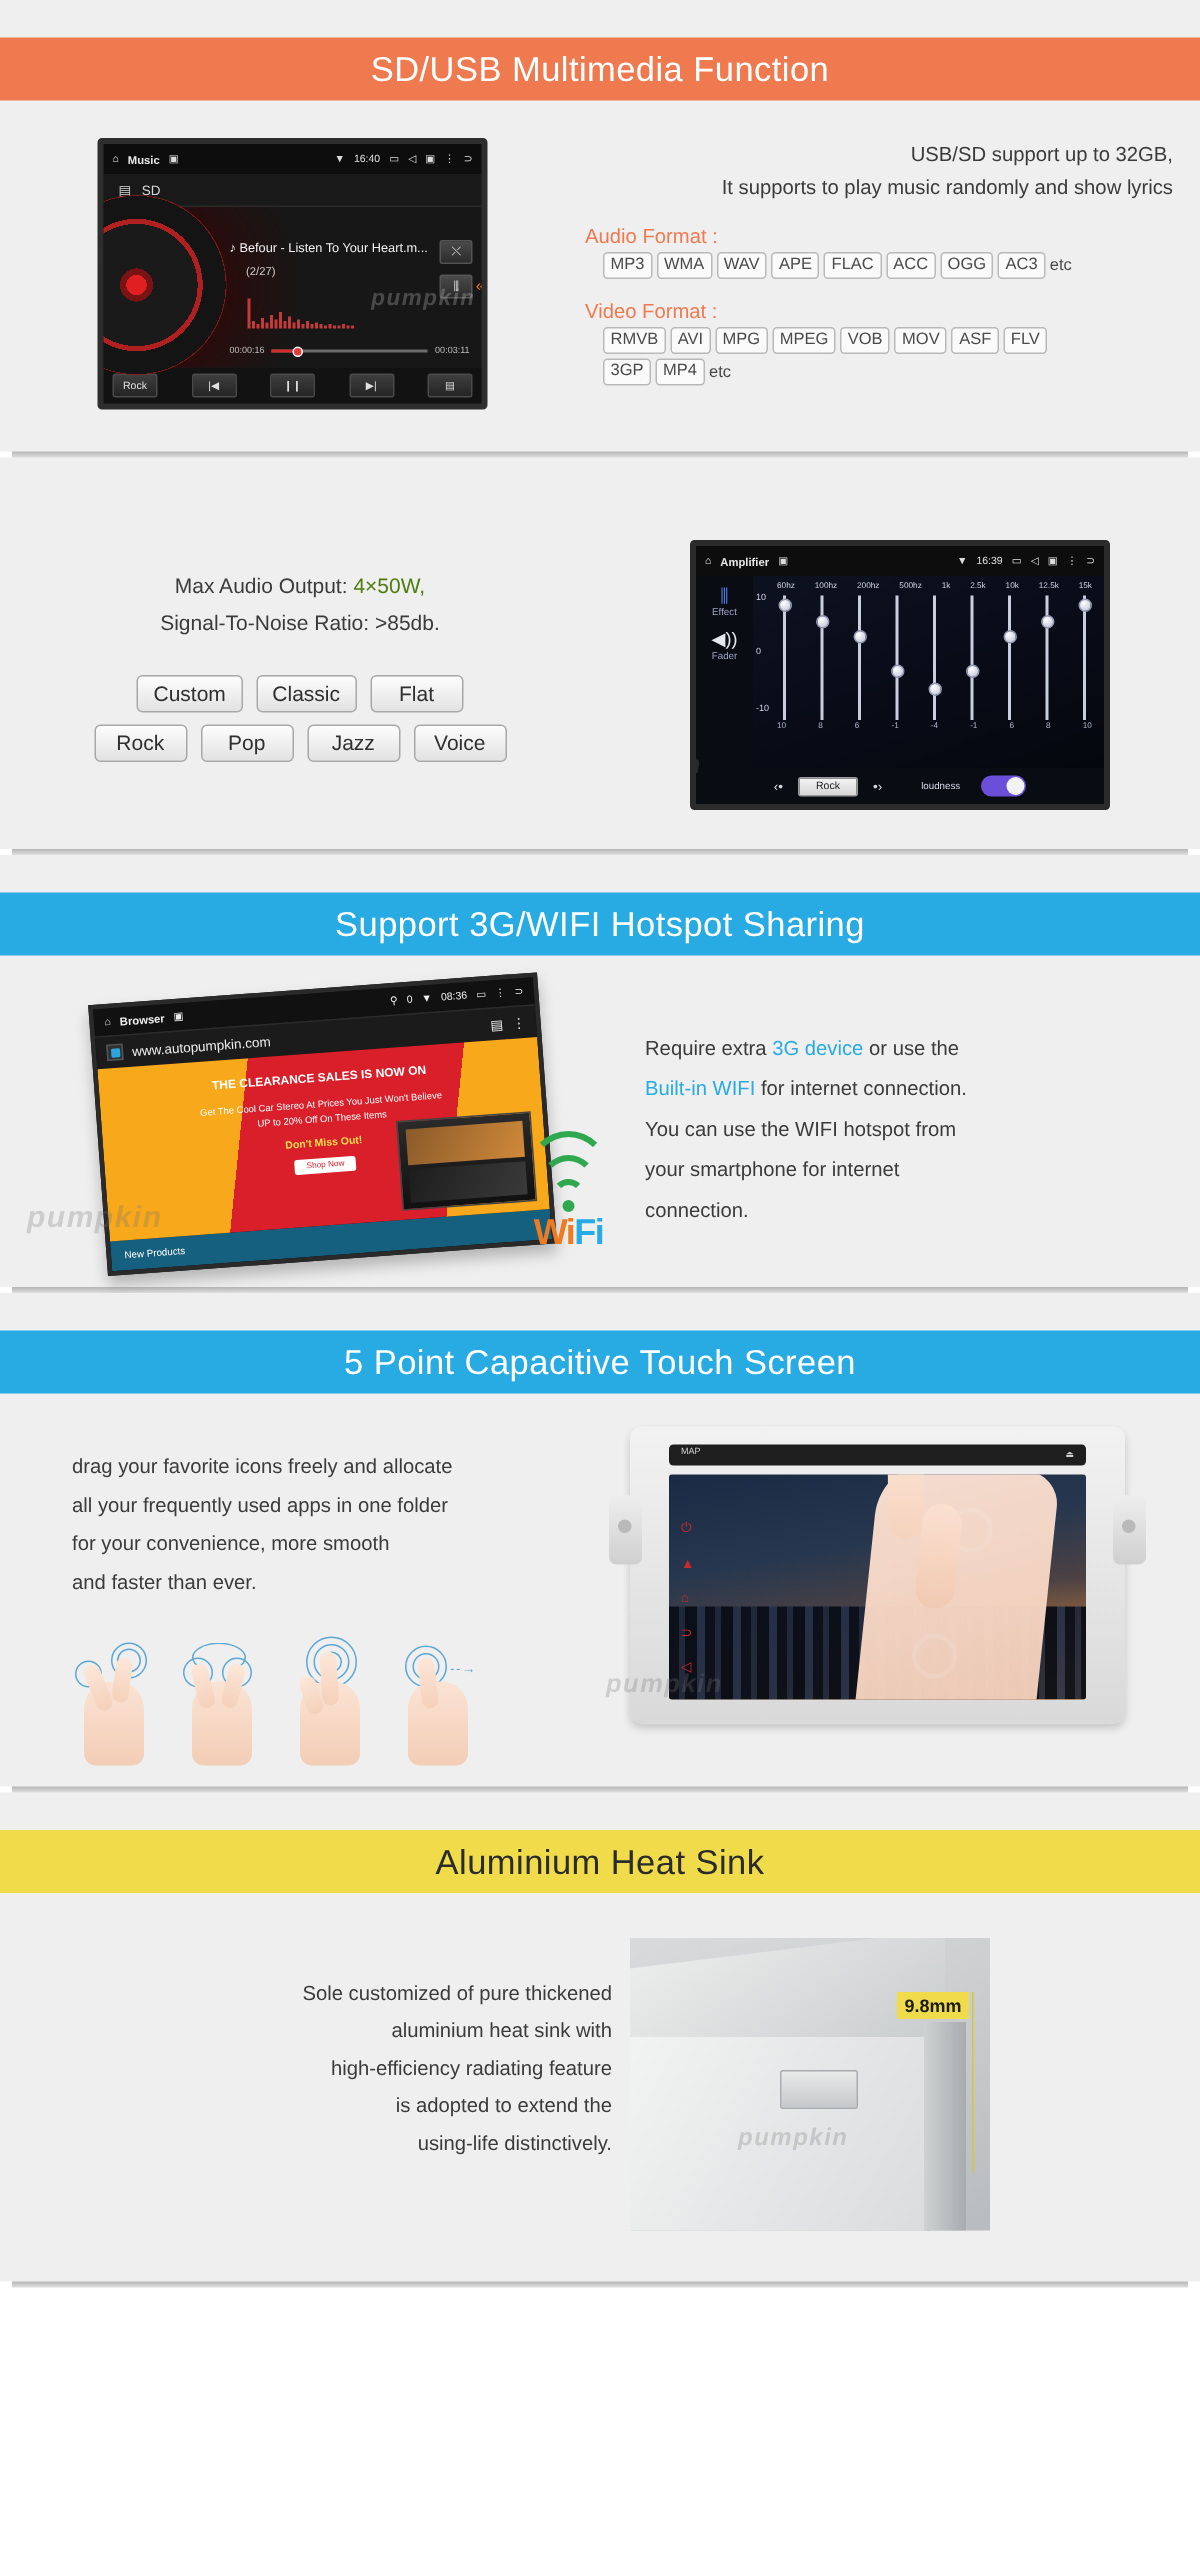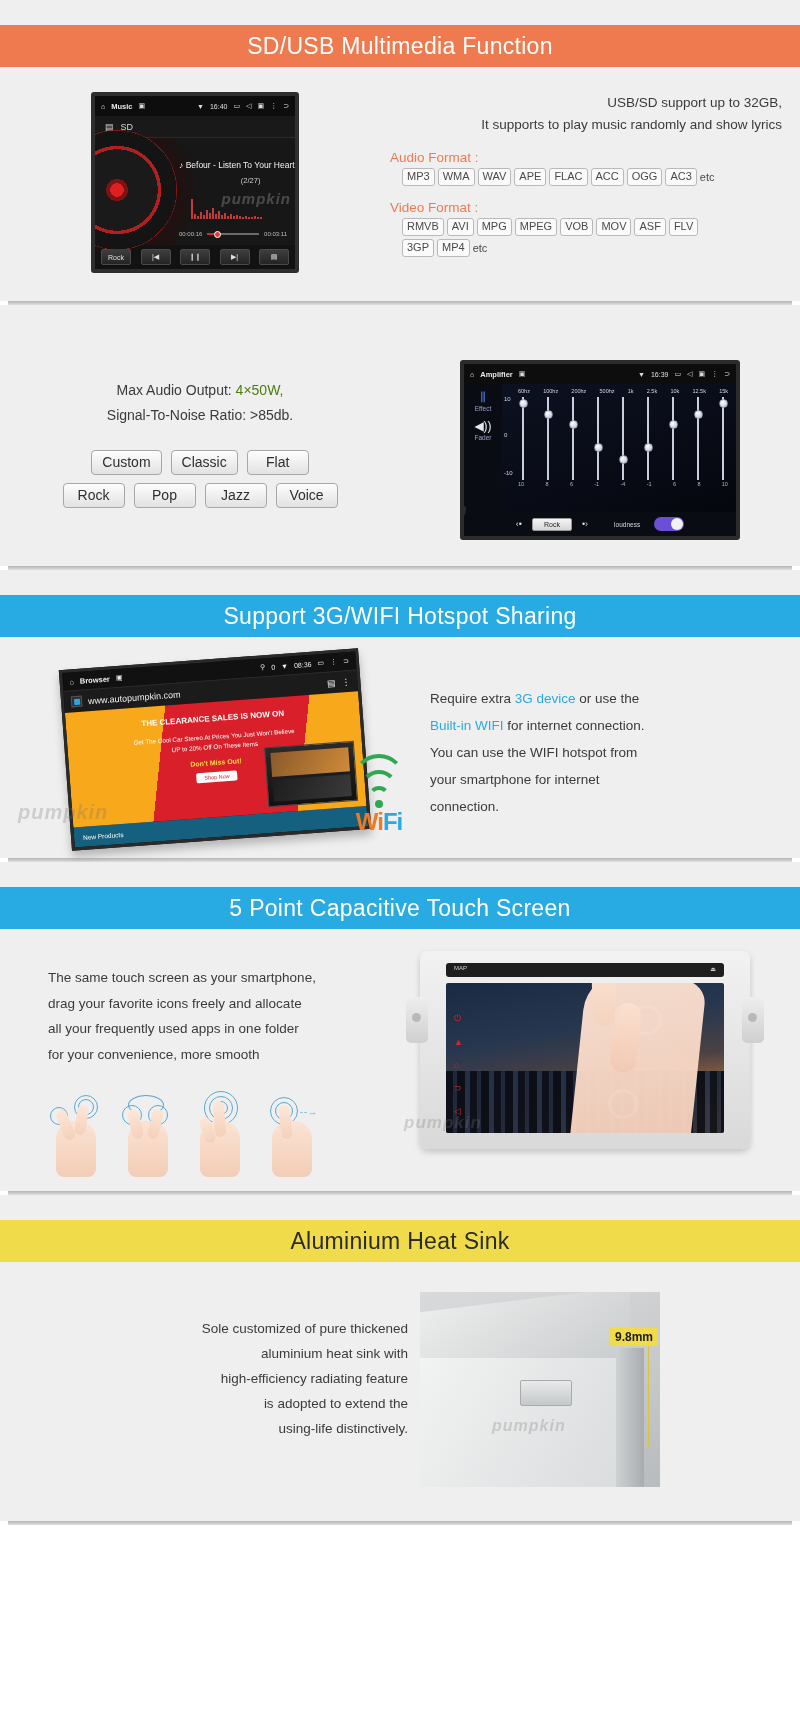--- a/index.html
+++ b/index.html
@@ -45,27 +45,26 @@
   .pad-top { height: 25px; }
   .body-row { display: flex; }
 
   
   .s1 { padding: 25px 0 28px 0; }
   .s1-left { width: 390px; display: flex; justify-content: center; }
   .s1-right { flex: 1; padding-right: 18px; }
 
   
   .device {
-    width: 208px;
+    width: 260px;
     background: #1b1b1b;
     border: 4px solid #2e2e2e;
     border-radius: 3px;
     position: relative;
     overflow: hidden;
-    text-align: center;
   }
   .dev-status {
     height: 20px;
     background: #0d0d0d;
     display: flex;
     align-items: center;
     padding: 0 6px;
     gap: 6px;
     color: #e8e8e8;
     font-size: 7px;
@@ -261,21 +260,21 @@
   
   .s5 { padding: 30px 0 34px 0; }
   .s5-left { width: 420px; text-align: right; padding-right: 12px; padding-top: 24px; }
   .s5-right { flex: 1; display: flex; justify-content: flex-start; }
   .s5-text { color: #3b3b3b; font-size: 13.5px; line-height: 25px; }
   .hs-photo { width: 240px; height: 195px; position: relative; background: linear-gradient(160deg,#d8dadb,#b9bcbe); overflow: hidden; }
   .hs-plate { position: absolute; left: -10px; top: 8px; width: 220px; height: 72px; background: linear-gradient(150deg,#eceded,#c9cccd); transform: skewY(-7deg); }
   .hs-box { position: absolute; left: -5px; top: 66px; width: 205px; height: 130px; background: linear-gradient(120deg,#f2f3f3,#dadcdd); border-right: 2px solid #9a9d9f; }
   .hs-tab { position: absolute; left: 100px; top: 88px; width: 52px; height: 26px; background: linear-gradient(#e9eaea,#c5c8ca); border: 1px solid #a7abac; border-radius: 2px; }
   .hs-fin { position: absolute; right: 16px; top: 56px; width: 28px; height: 140px; background: linear-gradient(90deg,#cfd2d3,#a9acae); }
-  .hs-badge { position: absolute; right: 2px; top: 36px; background: #f0db4a; color: #1c1c1c; font-size: 12px; font-weight: bold; padding: 2px 5px; }
+  .hs-badge { position: absolute; right: 14px; top: 36px; background: #f0db4a; color: #1c1c1c; font-size: 12px; font-weight: bold; padding: 2px 5px; }
   .hs-line { position: absolute; right: 11px; top: 36px; width: 1px; height: 120px; background: #d8c43f; }
 </style>
 </head>
 <body>
 
 <div class="page">
 
   <div class="panel">
     <div class="pad-top"></div>
     <div class="bar orange">SD/USB Multimedia Function</div>
@@ -614,24 +613,24 @@
       </div>
     </div>
   </div>
 
   <div class="panel">
     <div class="pad-top"></div>
     <div class="bar blue">5 Point Capacitive Touch Screen</div>
 
     <div class="body-row s4">
       <div class="s4-left">
-        <div class="s4-text">The same touch screen as your smartphone,</div>
         <div class="s4-text">drag your favorite icons freely and allocate</div>
         <div class="s4-text">all your frequently used apps in one folder</div>
         <div class="s4-text">for your convenience, more smooth</div>
+        <div class="s4-text">and faster than ever.</div>
 
         <div class="gestures">
           <div class="gest">
             <i class="ripple" style="left:2px;top:18px;width:18px;height:18px;"></i>
             <i class="ripple" style="left:26px;top:6px;width:24px;height:24px;"></i>
             <i class="ripple" style="left:30px;top:10px;width:16px;height:16px;"></i>
             <div class="hand"></div>
             <i class="finger" style="left:12px;bottom:36px;height:32px;transform:rotate(-22deg);"></i>
             <i class="finger" style="left:28px;bottom:42px;height:30px;transform:rotate(8deg);"></i>
           </div>

